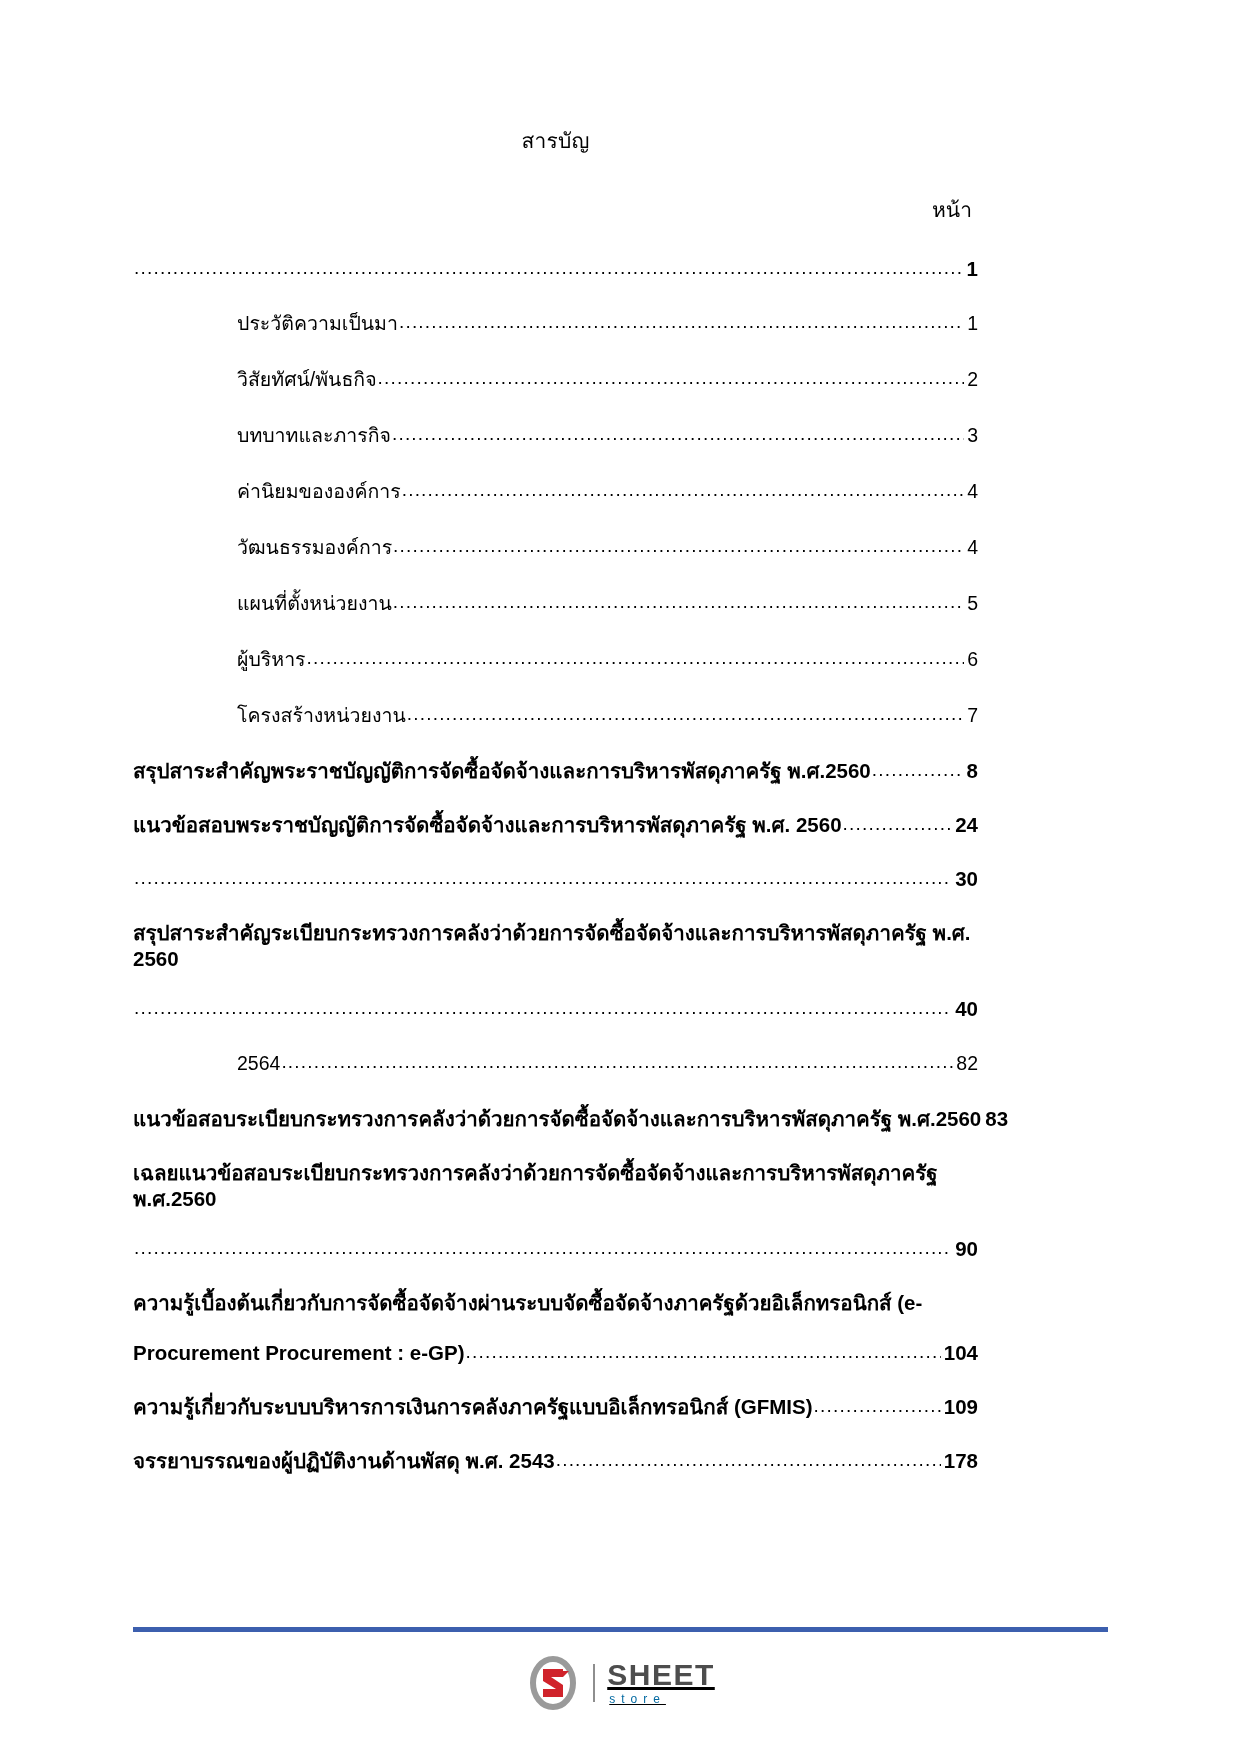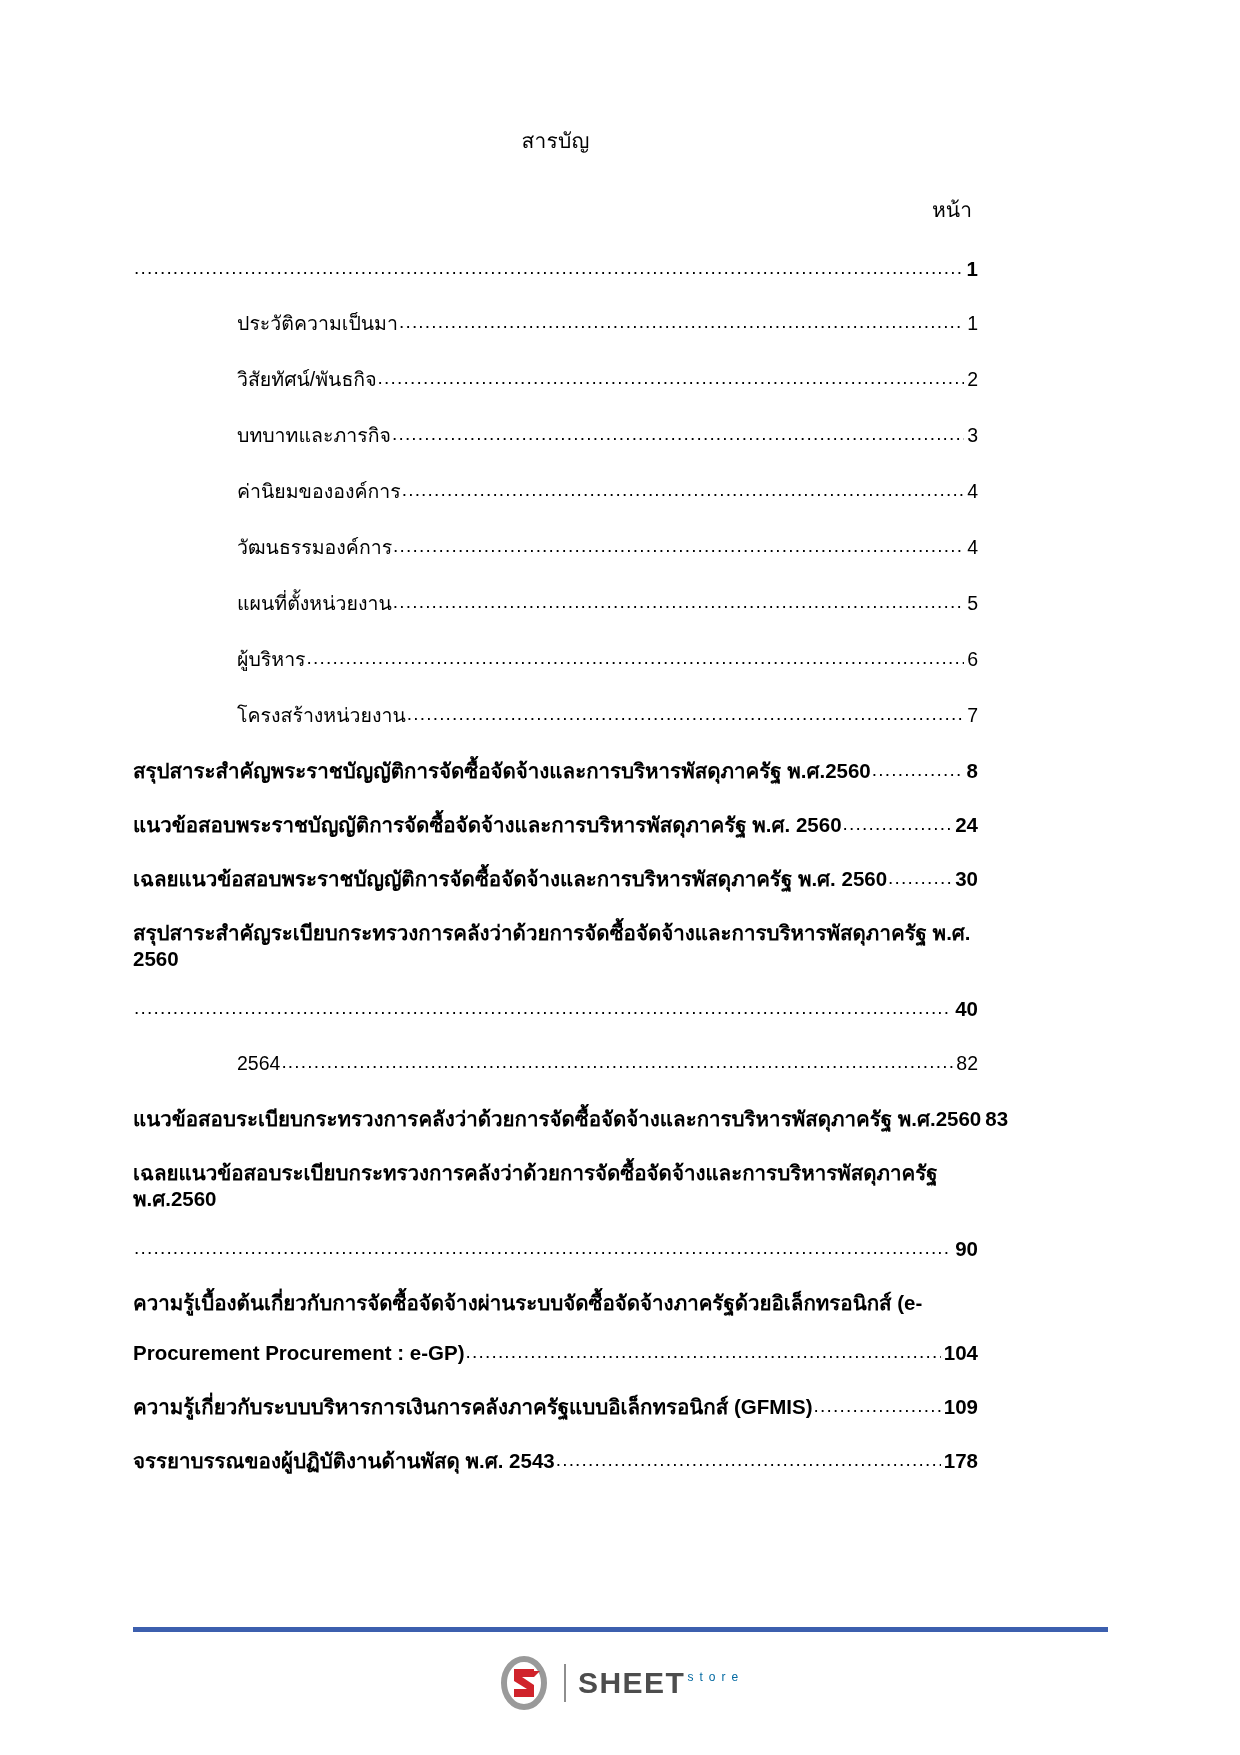--- a/index.html
+++ b/index.html
@@ -127,21 +127,23 @@
     margin-right: 10px;
   }
   .logo-divider {
     width: 2px;
     height: 38px;
     background: #8e8e8e;
     margin: 0 12px 0 2px;
   }
   .logo-text {
     display: flex;
+    flex-direction: column;
     justify-content: space-between;
+    text-decoration: underline;
   }
   .logo-sheet {
     font-size: 30px;
     font-weight: bold;
     letter-spacing: 1.5px;
     color: #4d4d4d;
     line-height: 30px;
   }
   .logo-store {
     font-size: 12px;
@@ -235,21 +237,20 @@
         </div>
         <div class="toc-row level-1">
           <div class="toc-line">
             <span class="toc-label">แนวข้อสอบพระราชบัญญัติการจัดซื้อจัดจ้างและการบริหารพัสดุภาครัฐ พ.ศ. 2560</span>
             <span class="toc-dots">................................................................................................................................................................</span>
             <span class="toc-pagenum">24</span>
           </div>
         </div>
         <div class="toc-row level-1">
           <div class="toc-line">
-            <span class="toc-label">เฉลยแนวข้อสอบพระราชบัญญัติการจัดซื้อจัดจ้างและการบริหารพัสดุภาครัฐ พ.ศ. 2560</span>
             <span class="toc-dots">................................................................................................................................................................</span>
             <span class="toc-pagenum">30</span>
           </div>
         </div>
         <div class="toc-row level-1 wrap wrap-dotsonly">
           <div class="wrap-first">สรุปสาระสำคัญระเบียบกระทรวงการคลังว่าด้วยการจัดซื้อจัดจ้างและการบริหารพัสดุภาครัฐ พ.ศ. 2560</div>
           <div class="wrap-second">
             <span class="toc-dots">................................................................................................................................................................</span>
             <span class="toc-pagenum">40</span>
           </div>

